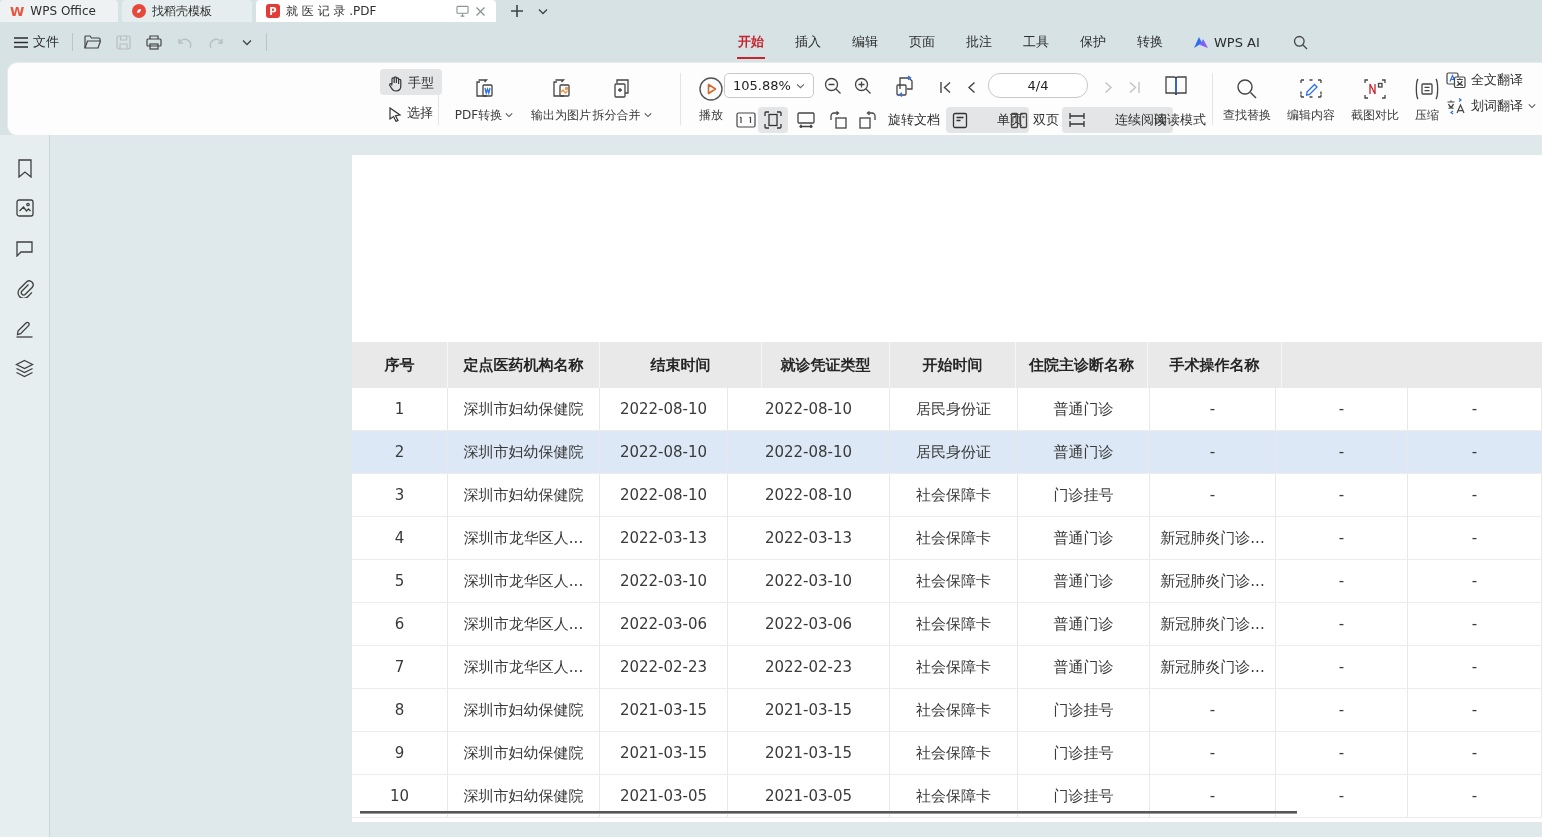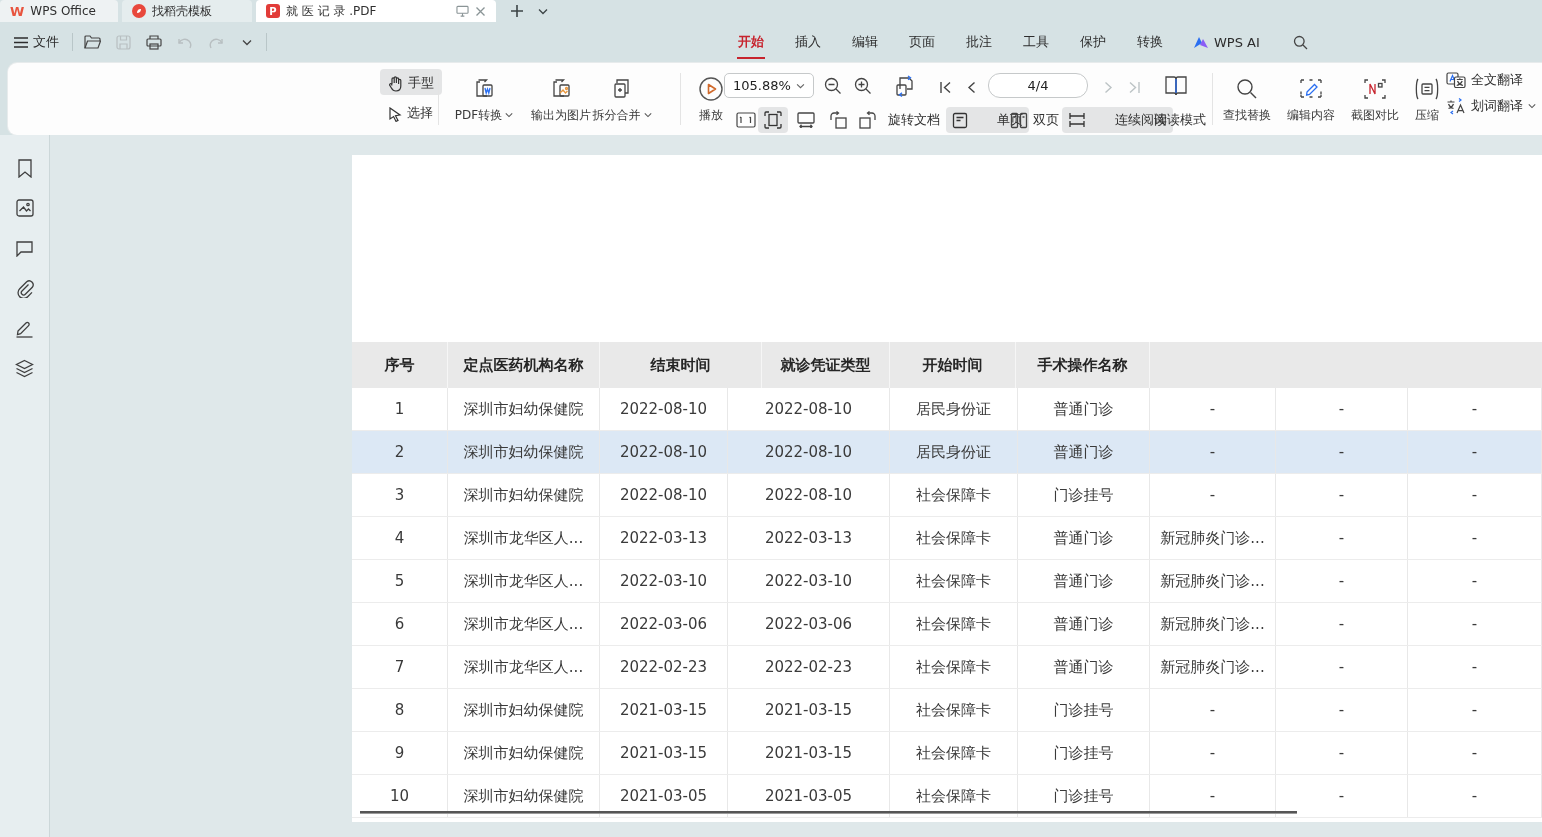--- a/index.html
+++ b/index.html
@@ -523,20 +523,21 @@
 
 <div class="workspace">
   <div class="page">
     <div class="med-table">
       <div class="thead">
           <div class="th" style="width: 96px; text-align: right;">序号</div>
           <div class="th" style="width: 152px;">定点医药机构名称</div>
           <div class="th" style="width: 162px;">结束时间</div>
           <div class="th" style="width: 128px;">就诊凭证类型</div>
           <div class="th" style="width: 126px;">开始时间</div>
+          <div class="th" style="width: 132px;">住院主诊断名称</div>
           <div class="th" style="width: 134px;">手术操作名称</div>
         </div>
       <div>
           <div class="tr">
             <div class="td" style="width: 96px;">1</div>
             <div class="td" style="width: 152px;">深圳市妇幼保健院</div>
             <div class="td" style="width: 128px;">2022-08-10</div>
             <div class="td" style="width: 162px;">2022-08-10</div>
             <div class="td" style="width: 128px;">居民身份证</div>
             <div class="td" style="width: 132px;">普通门诊</div>

